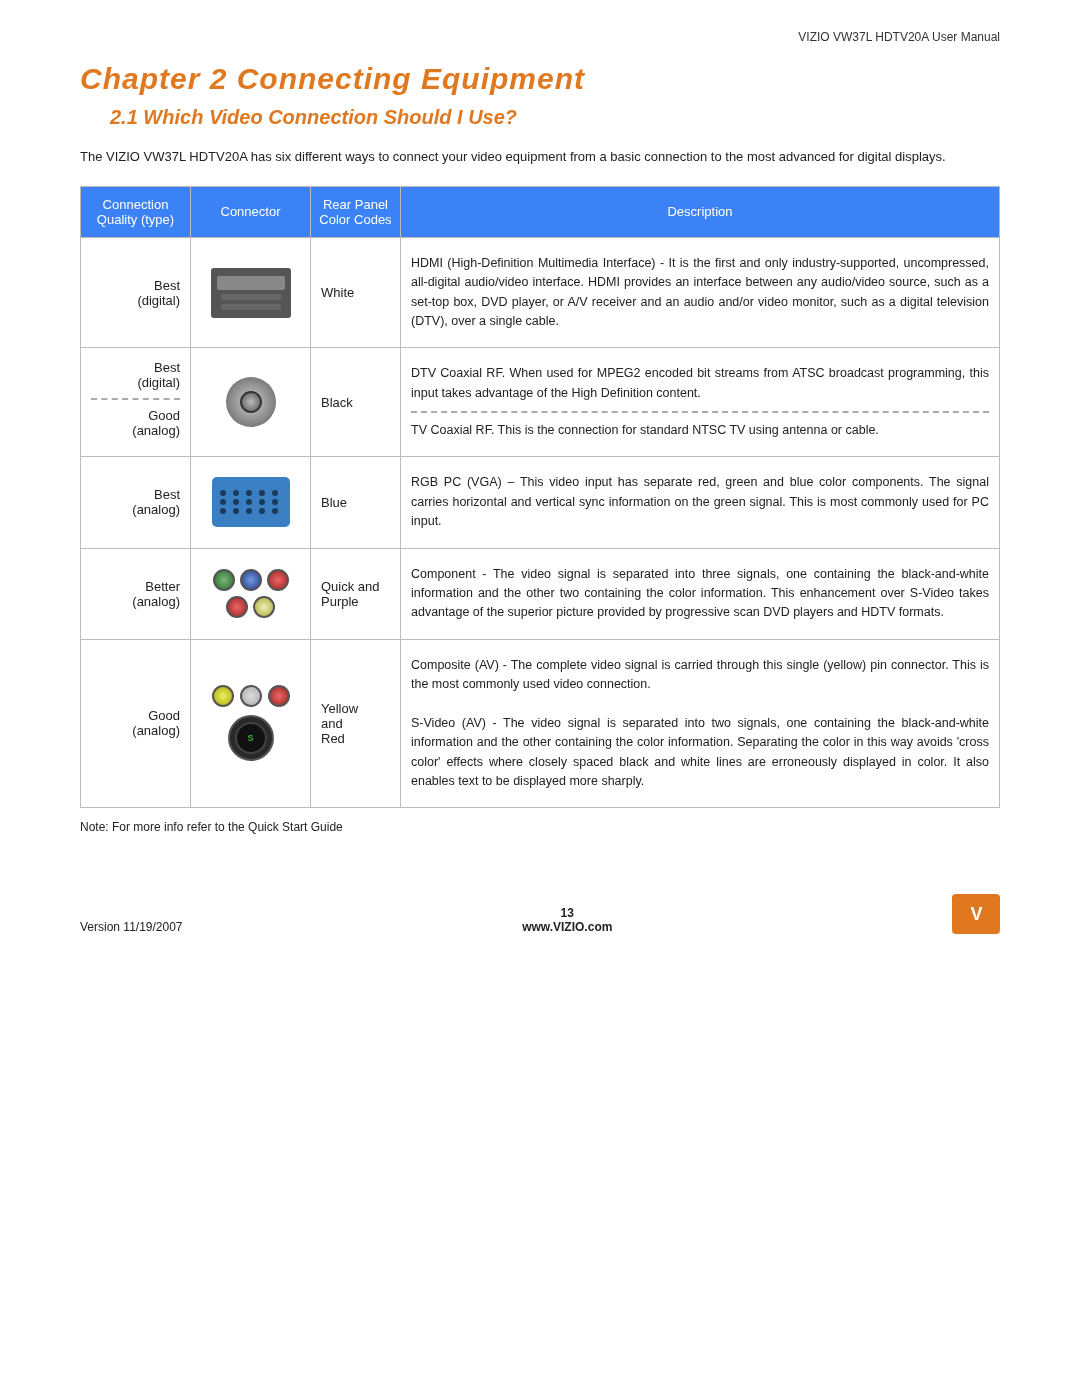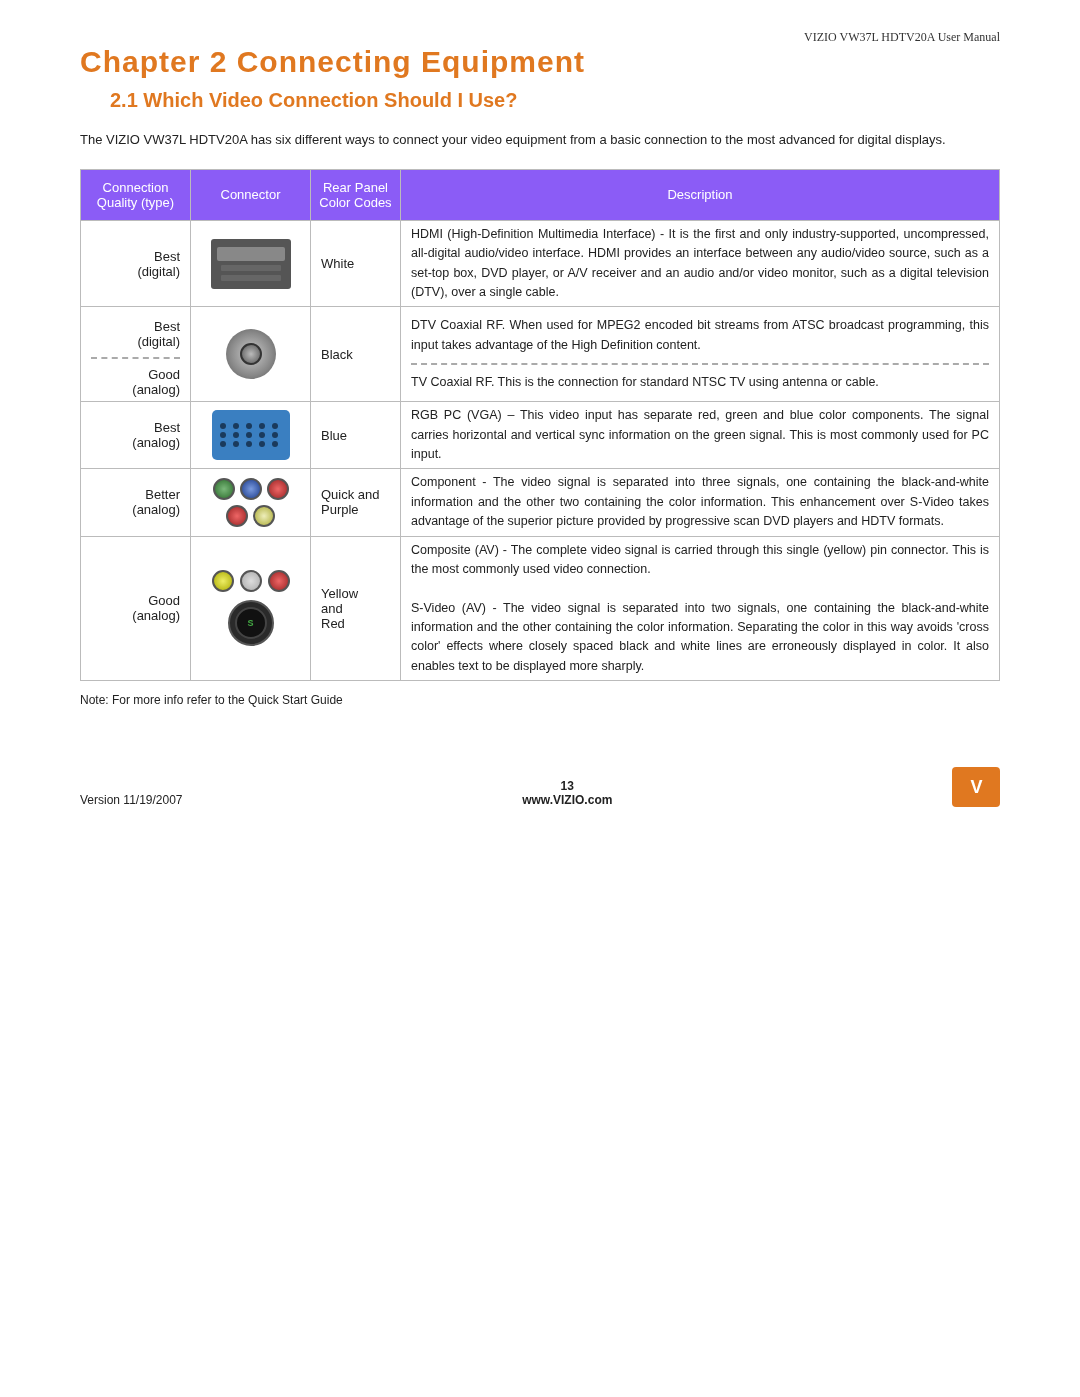--- a/index.html
+++ b/index.html
@@ -9,55 +9,57 @@
       background: #fff;
       color: #222;
       width: 1080px;
       min-height: 1397px;
       padding: 30px 80px 60px 80px;
     }
     .header-right {
       text-align: right;
       font-size: 12px;
       color: #333;
-      font-family: Liberation Serif, serif;
+      margin-bottom: 18px;
     }
     .chapter-title {
       font-size: 30px;
       color: #e07820;
       font-weight: bold;
+      font-style: italic;
       margin-bottom: 10px;
       letter-spacing: 1px;
     }
     .section-title {
       font-size: 20px;
       color: #e07820;
       font-weight: bold;
+      font-style: italic;
       margin-bottom: 18px;
       padding-left: 30px;
     }
     .intro-text {
       font-size: 13px;
       color: #222;
       line-height: 1.6;
       margin-bottom: 18px;
       text-align: justify;
     }
     .main-table {
       width: 100%;
       border-collapse: collapse;
       border: 1.5px solid #bbb;
     }
     .main-table th, .main-table td {
       border: 1px solid #bbb;
-      padding: 4px 10px;
+      padding: 16px 10px;
       vertical-align: middle;
     }
     .header-row {
-      background-color: #8b5cf6;
+      background-color: #3b82f6;
     }
     .header-row th {
       color: #fff;
       font-size: 13px;
       font-weight: normal;
       text-align: center;
       padding: 10px 8px;
     }
     .col-quality { width: 110px; text-align: center; }
     .col-connector { width: 120px; text-align: center; }

